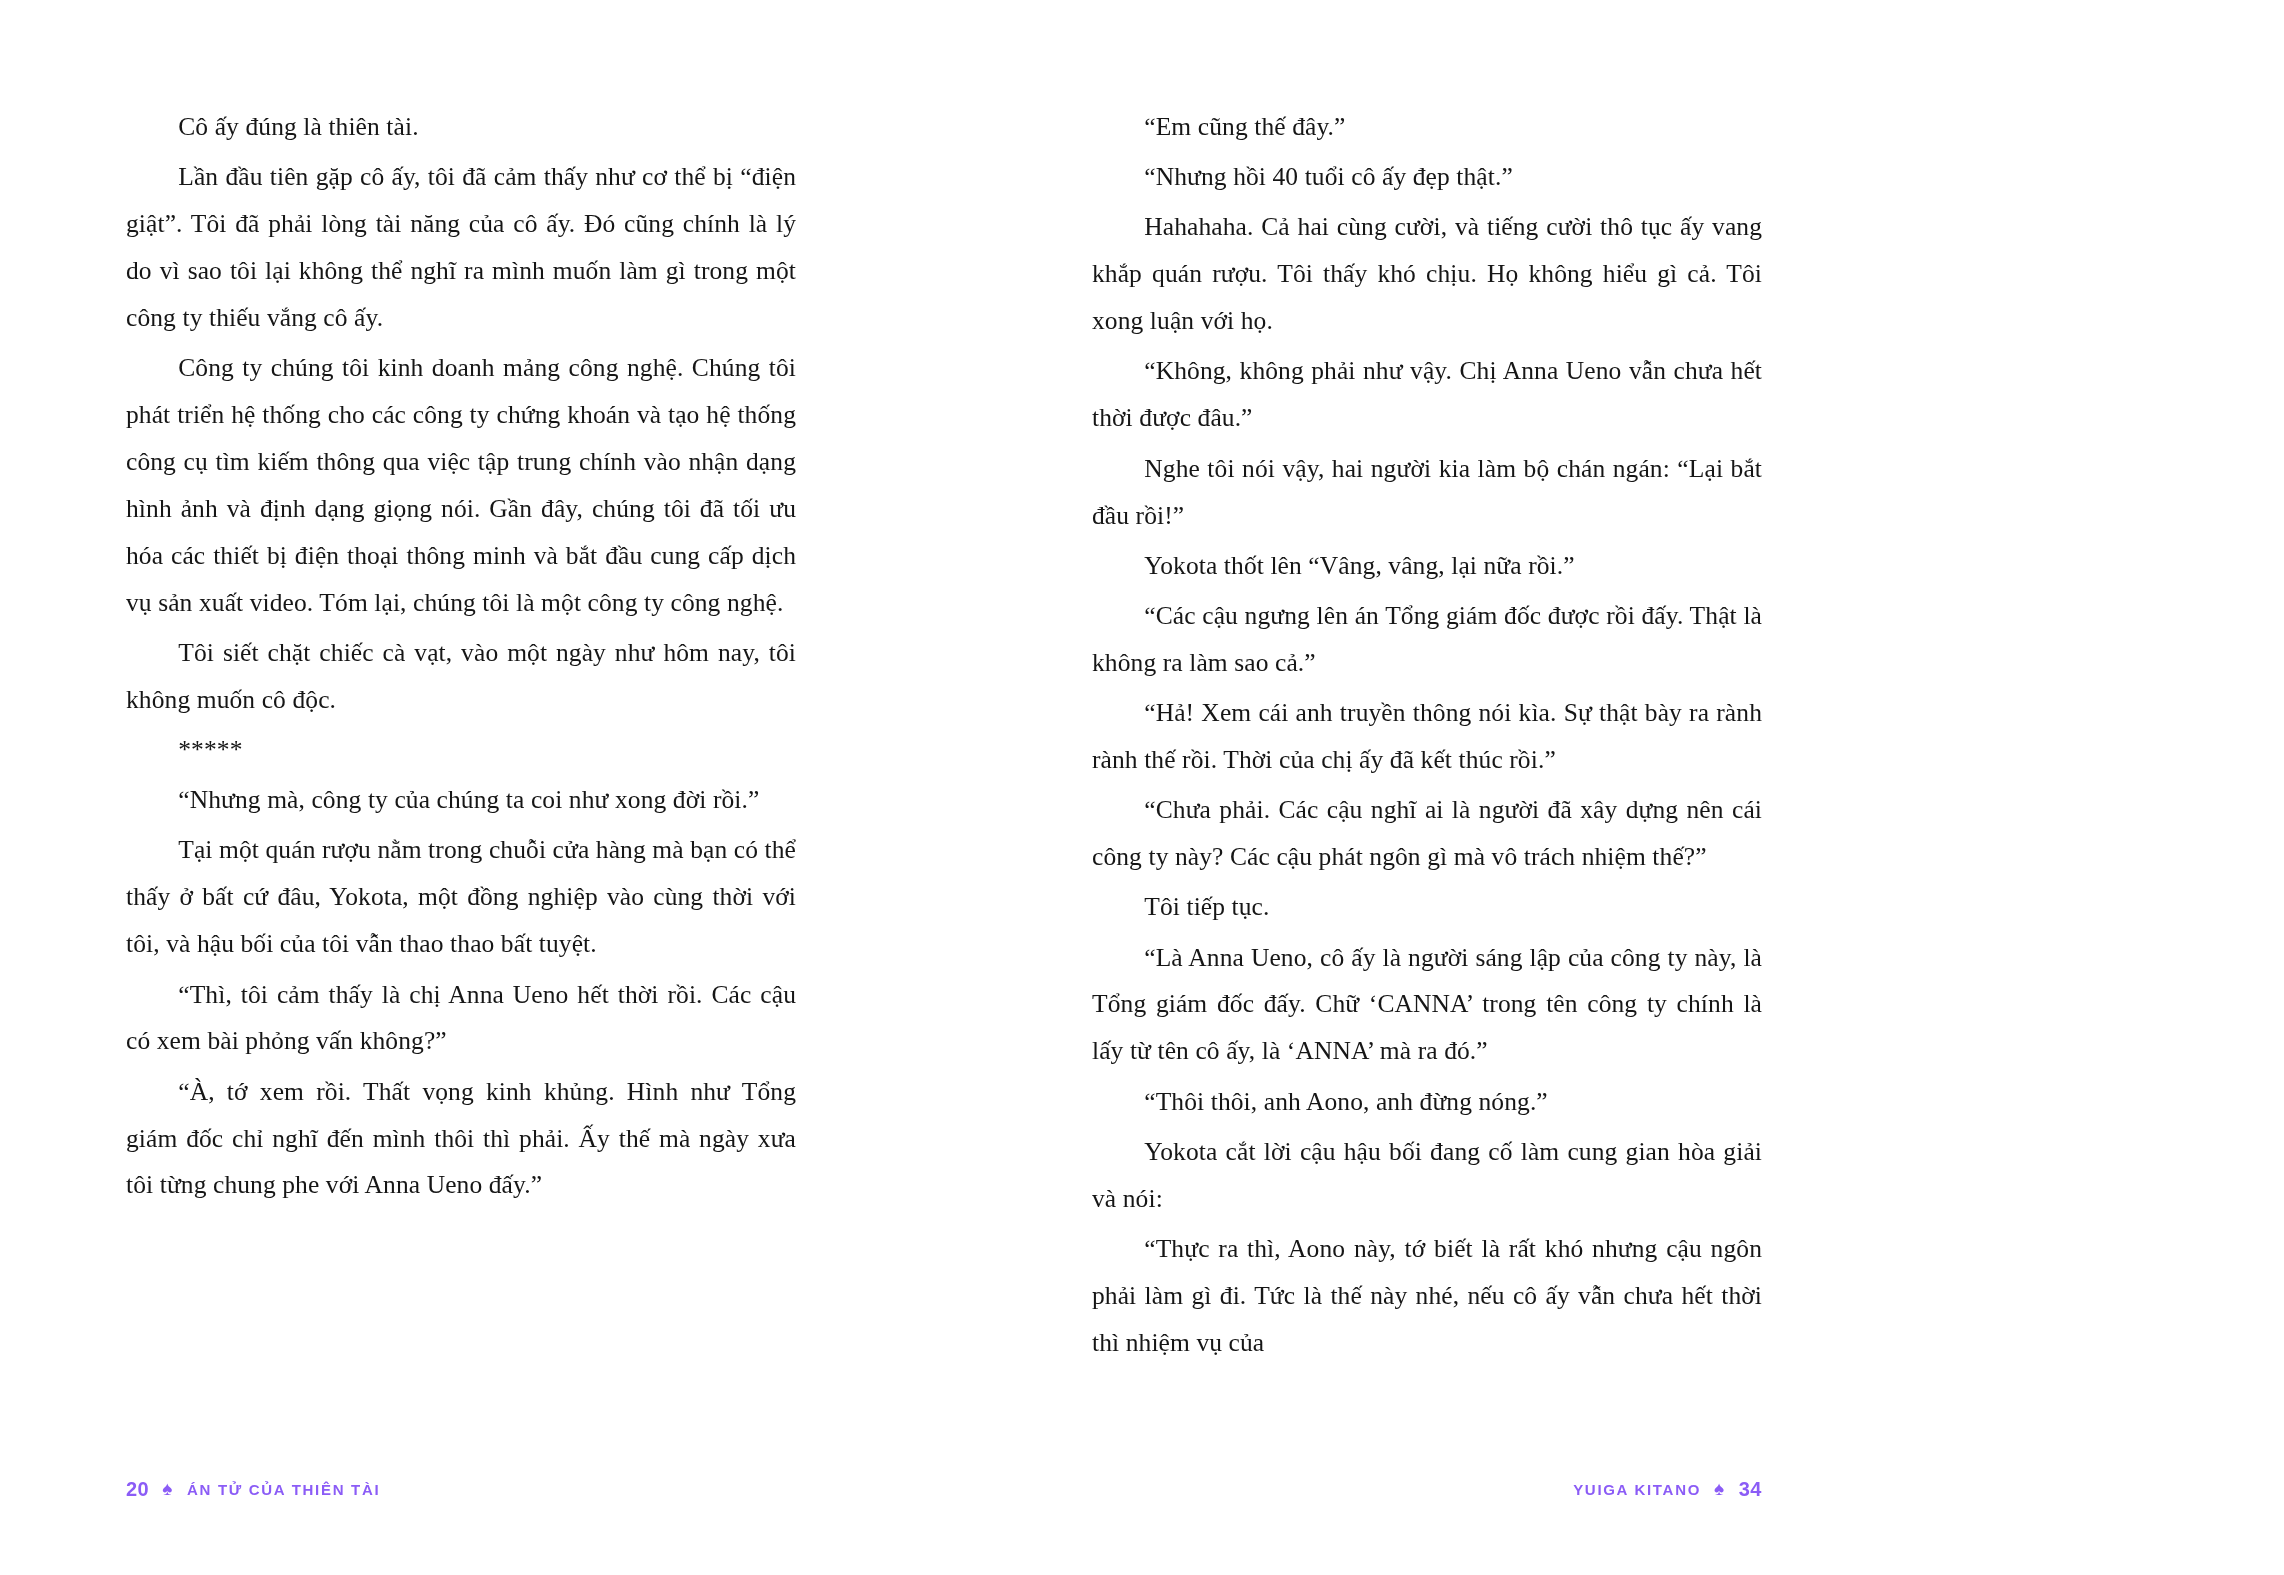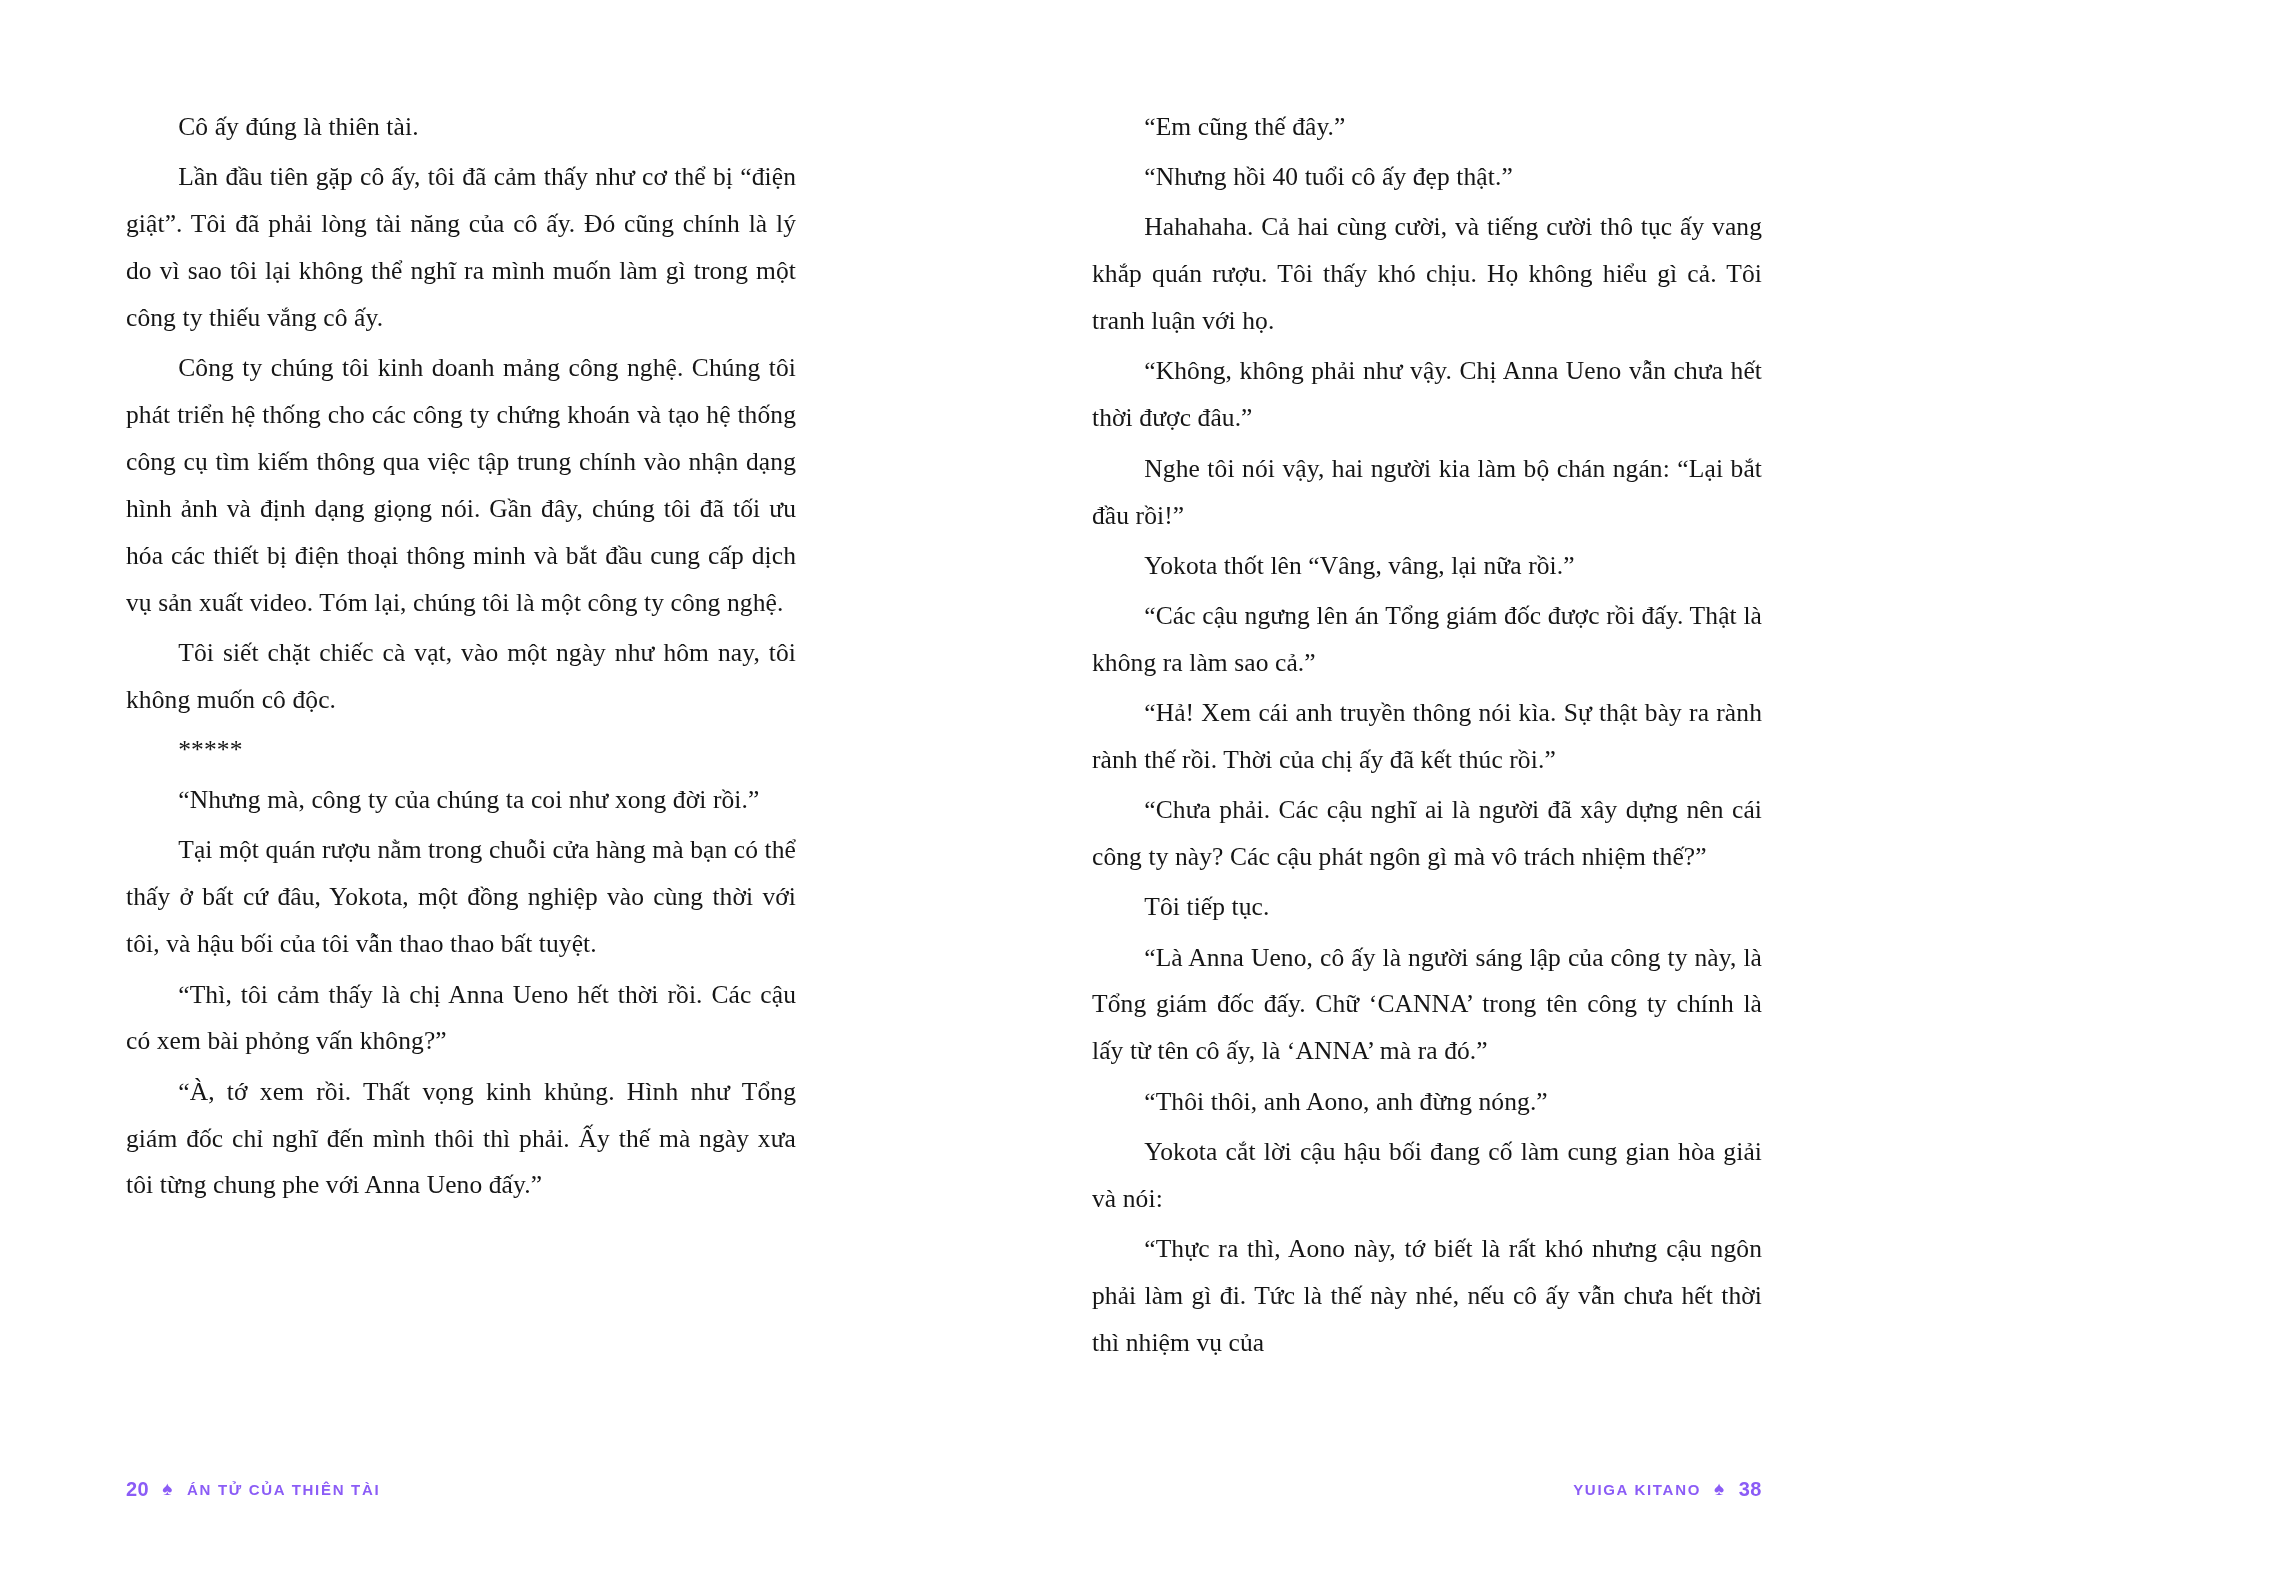--- a/index.html
+++ b/index.html
@@ -109,33 +109,33 @@
       <span class="folio">20</span>
       <span class="suit">♠</span>
       <span class="running-head">ÁN TỬ CỦA THIÊN TÀI</span>
     </div>
   </div>
 
   <div class="page page-right">
     <div class="body-text">
       <p>“Em cũng thế đây.”</p>
       <p>“Nhưng hồi 40 tuổi cô ấy đẹp thật.”</p>
-      <p>Hahahaha. Cả hai cùng cười, và tiếng cười thô tục ấy vang khắp quán rượu. Tôi thấy khó chịu. Họ không hiểu gì cả. Tôi tranh luận với họ.</p>
+      <p>Hahahaha. Cả hai cùng cười, và tiếng cười thô tục ấy vang khắp quán rượu. Tôi thấy khó chịu. Họ không hiểu gì cả. Tôi xong luận với họ.</p>
       <p>“Không, không phải như vậy. Chị Anna Ueno vẫn chưa hết thời được đâu.”</p>
       <p>Nghe tôi nói vậy, hai người kia làm bộ chán ngán: “Lại bắt đầu rồi!”</p>
       <p>Yokota thốt lên “Vâng, vâng, lại nữa rồi.”</p>
       <p>“Các cậu ngưng lên án Tổng giám đốc được rồi đấy. Thật là không ra làm sao cả.”</p>
       <p>“Hả! Xem cái anh truyền thông nói kìa. Sự thật bày ra rành rành thế rồi. Thời của chị ấy đã kết thúc rồi.”</p>
       <p>“Chưa phải. Các cậu nghĩ ai là người đã xây dựng nên cái công ty này? Các cậu phát ngôn gì mà vô trách nhiệm thế?”</p>
       <p>Tôi tiếp tục.</p>
       <p>“Là Anna Ueno, cô ấy là người sáng lập của công ty này, là Tổng giám đốc đấy. Chữ ‘CANNA’ trong tên công ty chính là lấy từ tên cô ấy, là ‘ANNA’ mà ra đó.”</p>
       <p>“Thôi thôi, anh Aono, anh đừng nóng.”</p>
       <p>Yokota cắt lời cậu hậu bối đang cố làm cung gian hòa giải và nói:</p>
       <p>“Thực ra thì, Aono này, tớ biết là rất khó nhưng cậu ngôn phải làm gì đi. Tức là thế này nhé, nếu cô ấy vẫn chưa hết thời thì nhiệm vụ của</p>
     </div>
     <div class="footer footer-right">
       <span class="running-head">YUIGA KITANO</span>
       <span class="suit">♠</span>
-      <span class="folio">38</span>
+      <span class="folio">34</span>
     </div>
   </div>
 
 </div>
 
 </body></html>

